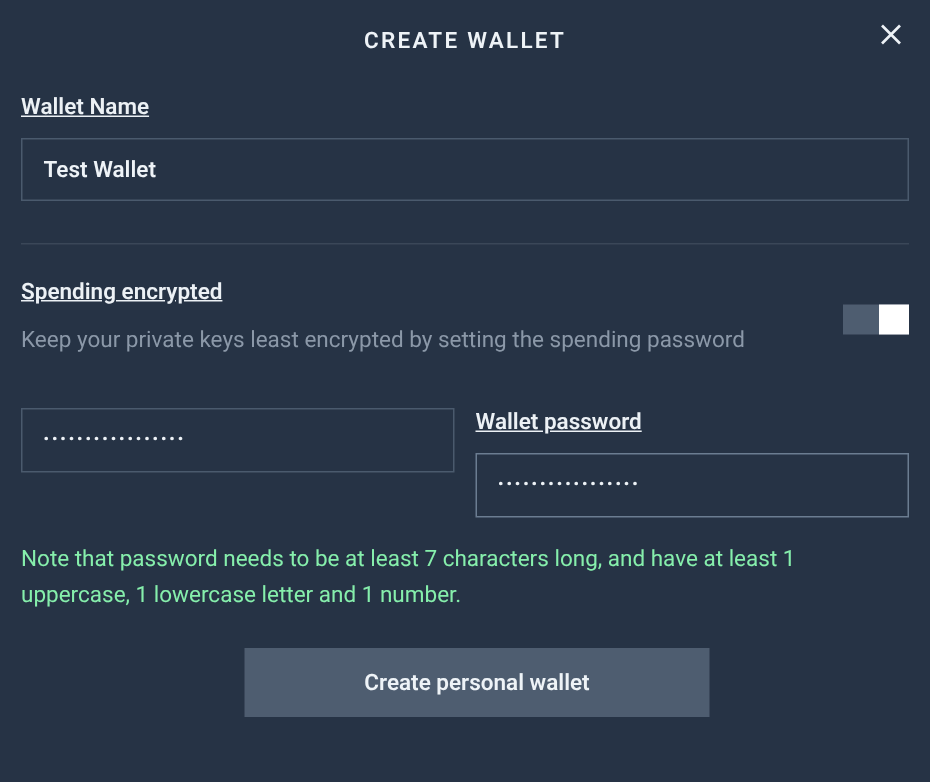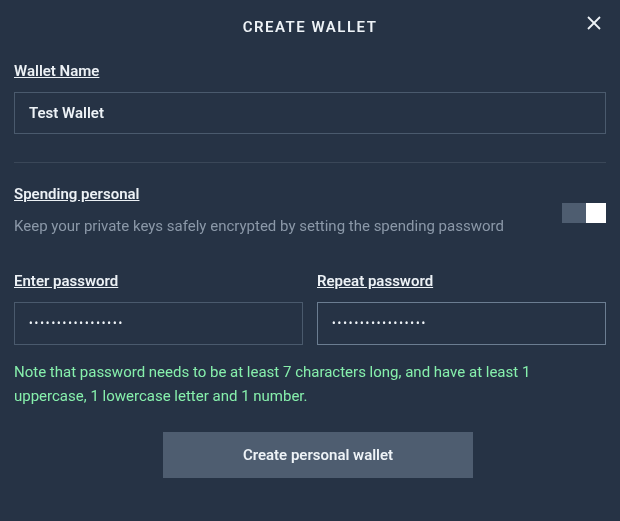--- a/index.html
+++ b/index.html
@@ -161,35 +161,34 @@
 
   <div class="section-name">
     <label class="label">Wallet Name</label>
     <input class="input" type="text" value="Test Wallet" style="">
   </div>
 
   <hr class="divider">
 
   <div class="spending-row">
     <div class="spending-text">
-      <div class="label">Spending personal</div>
-      <div class="hint">Keep your private keys safely encrypted by setting the spending password</div>
+      <div class="label">Spending encrypted</div>
+      <div class="hint">Keep your private keys least encrypted by setting the spending password</div>
     </div>
     <div class="toggle">
       <div class="toggle-knob"></div>
     </div>
   </div>
 
   <div class="password-row">
     <div class="password-col">
-      <label class="label">Enter password</label>
       <input class="input password-input" type="password" value="•••••••••••••••••" style="">
     </div>
     <div class="password-col">
-      <label class="label">Repeat password</label>
+      <label class="label">Wallet password</label>
       <input class="input password-input repeat-input" type="password" value="•••••••••••••••••" style="">
     </div>
   </div>
 
   <div class="note">Note that password needs to be at least 7 characters long, and have at least 1 uppercase, 1 lowercase letter and 1 number.</div>
 
   <div class="submit-row">
     <button class="submit-btn">Create personal wallet</button>
   </div>
 

